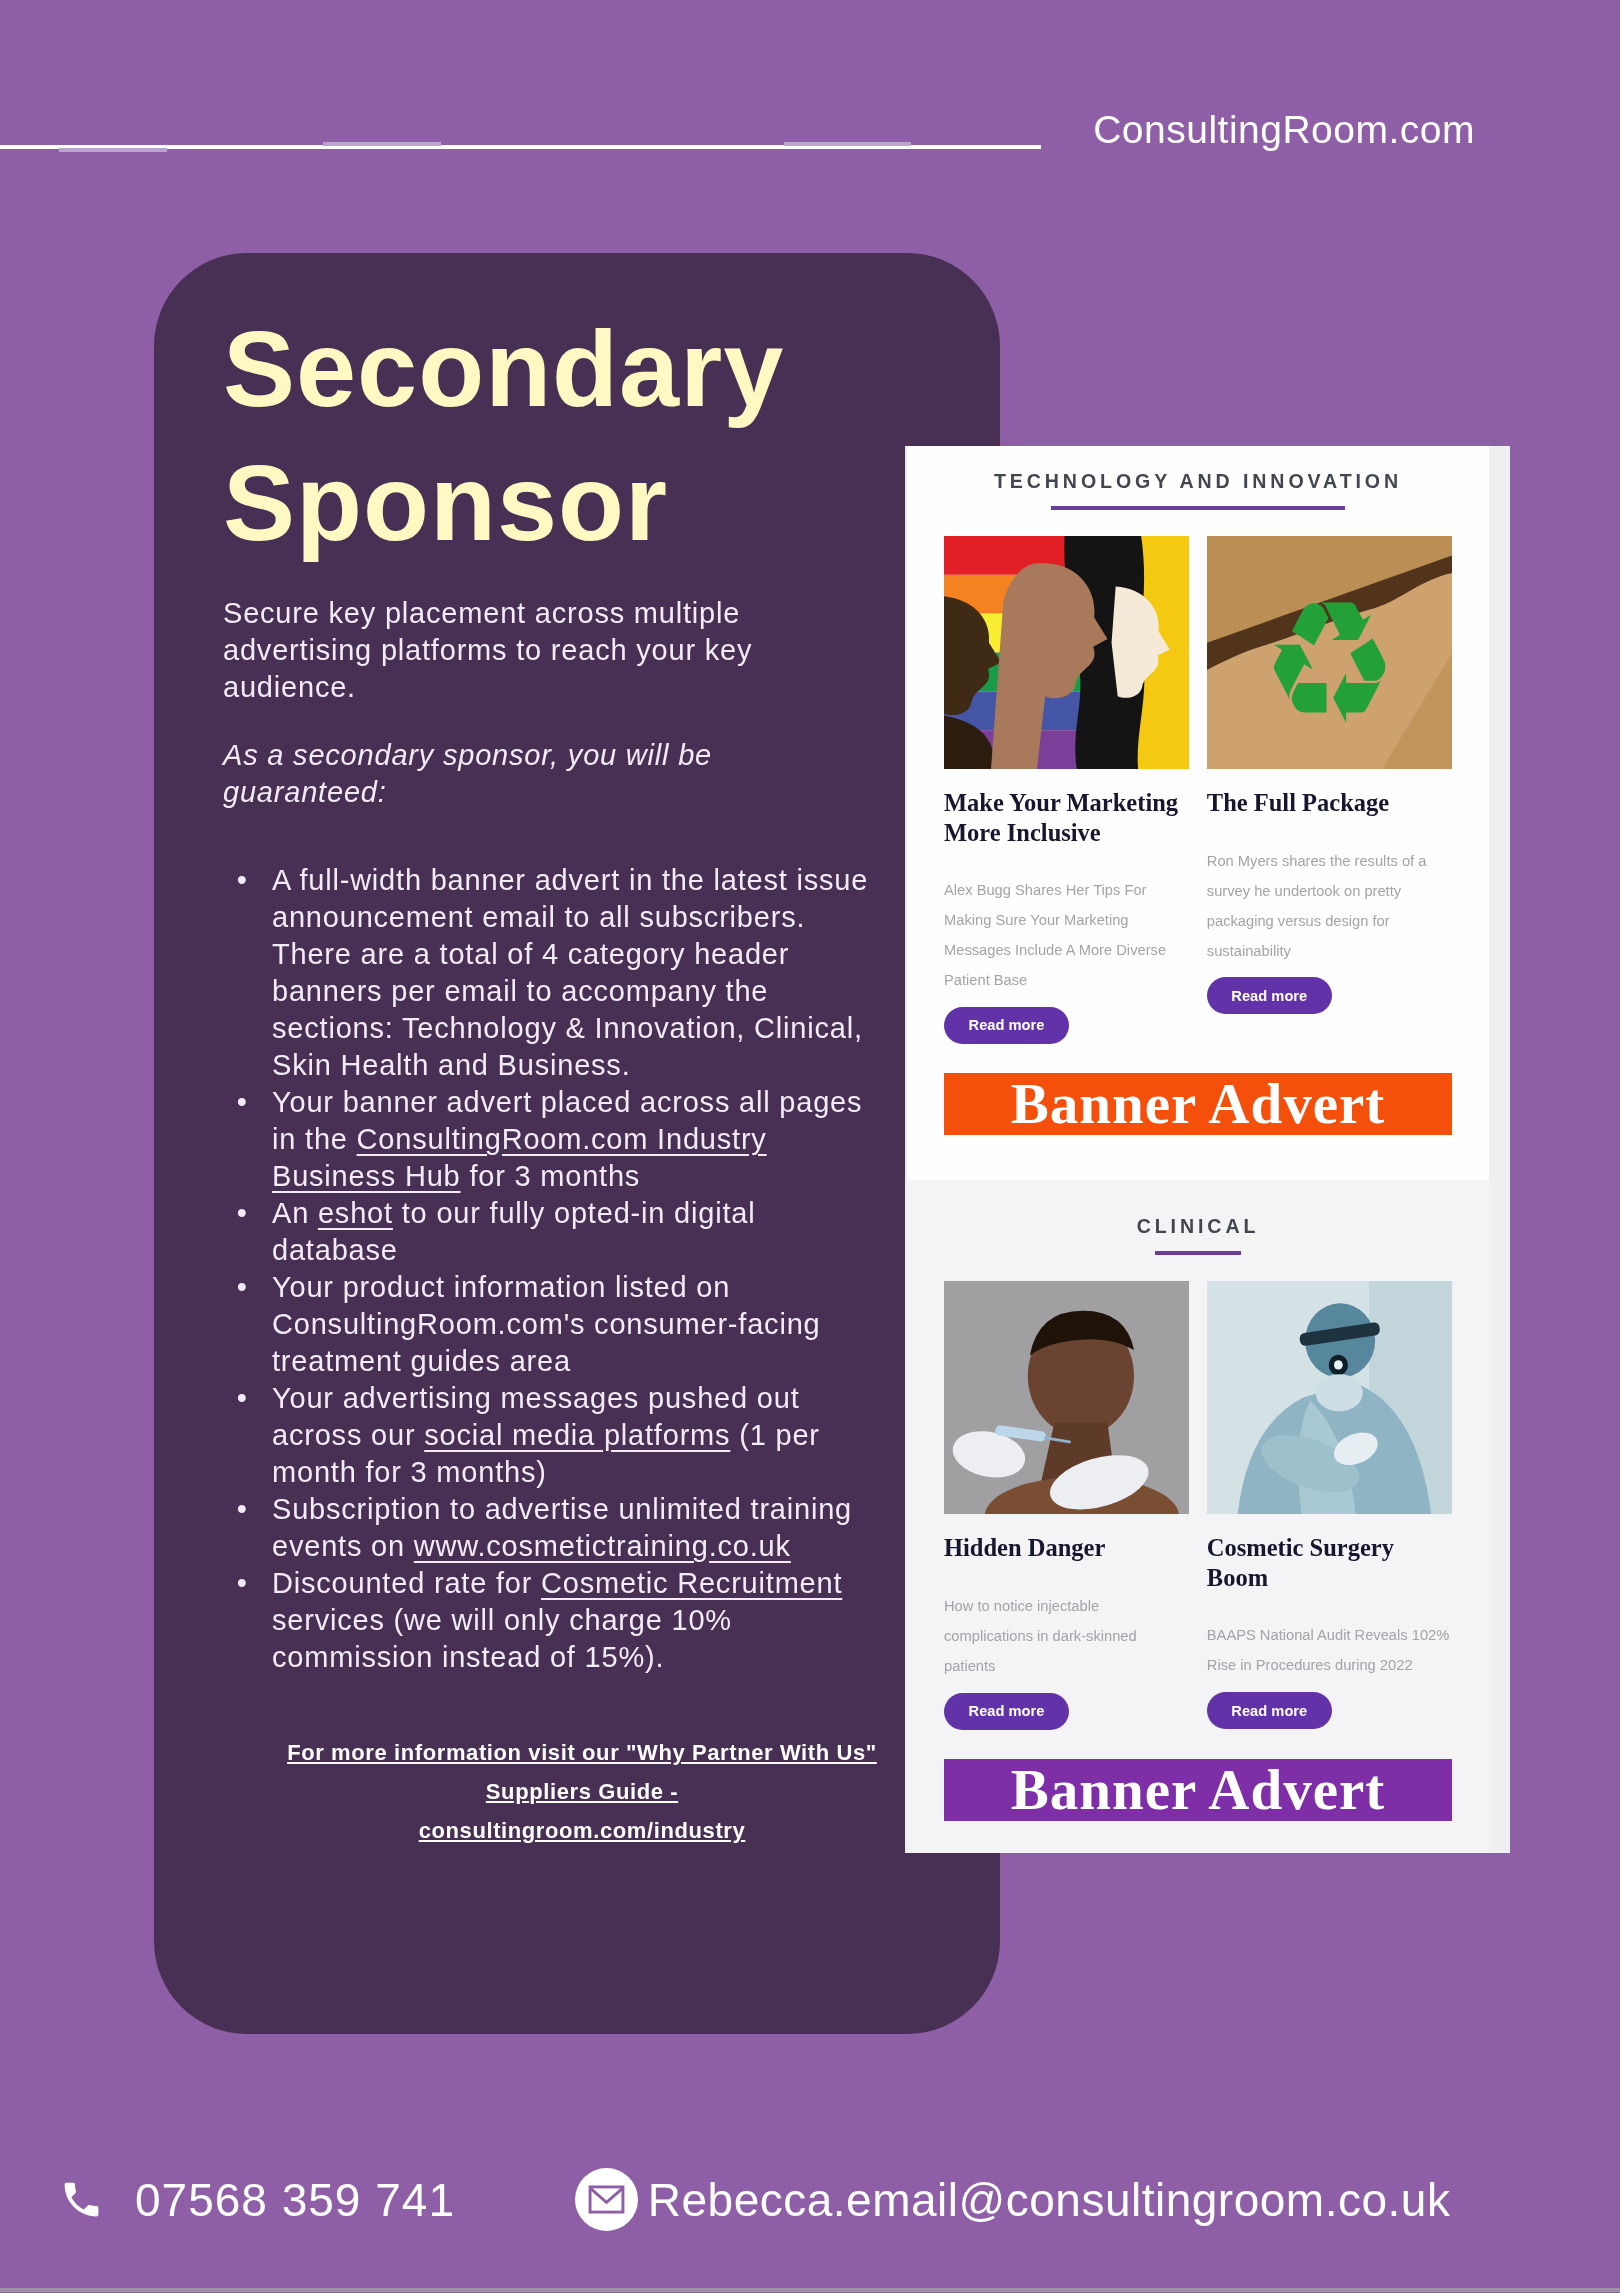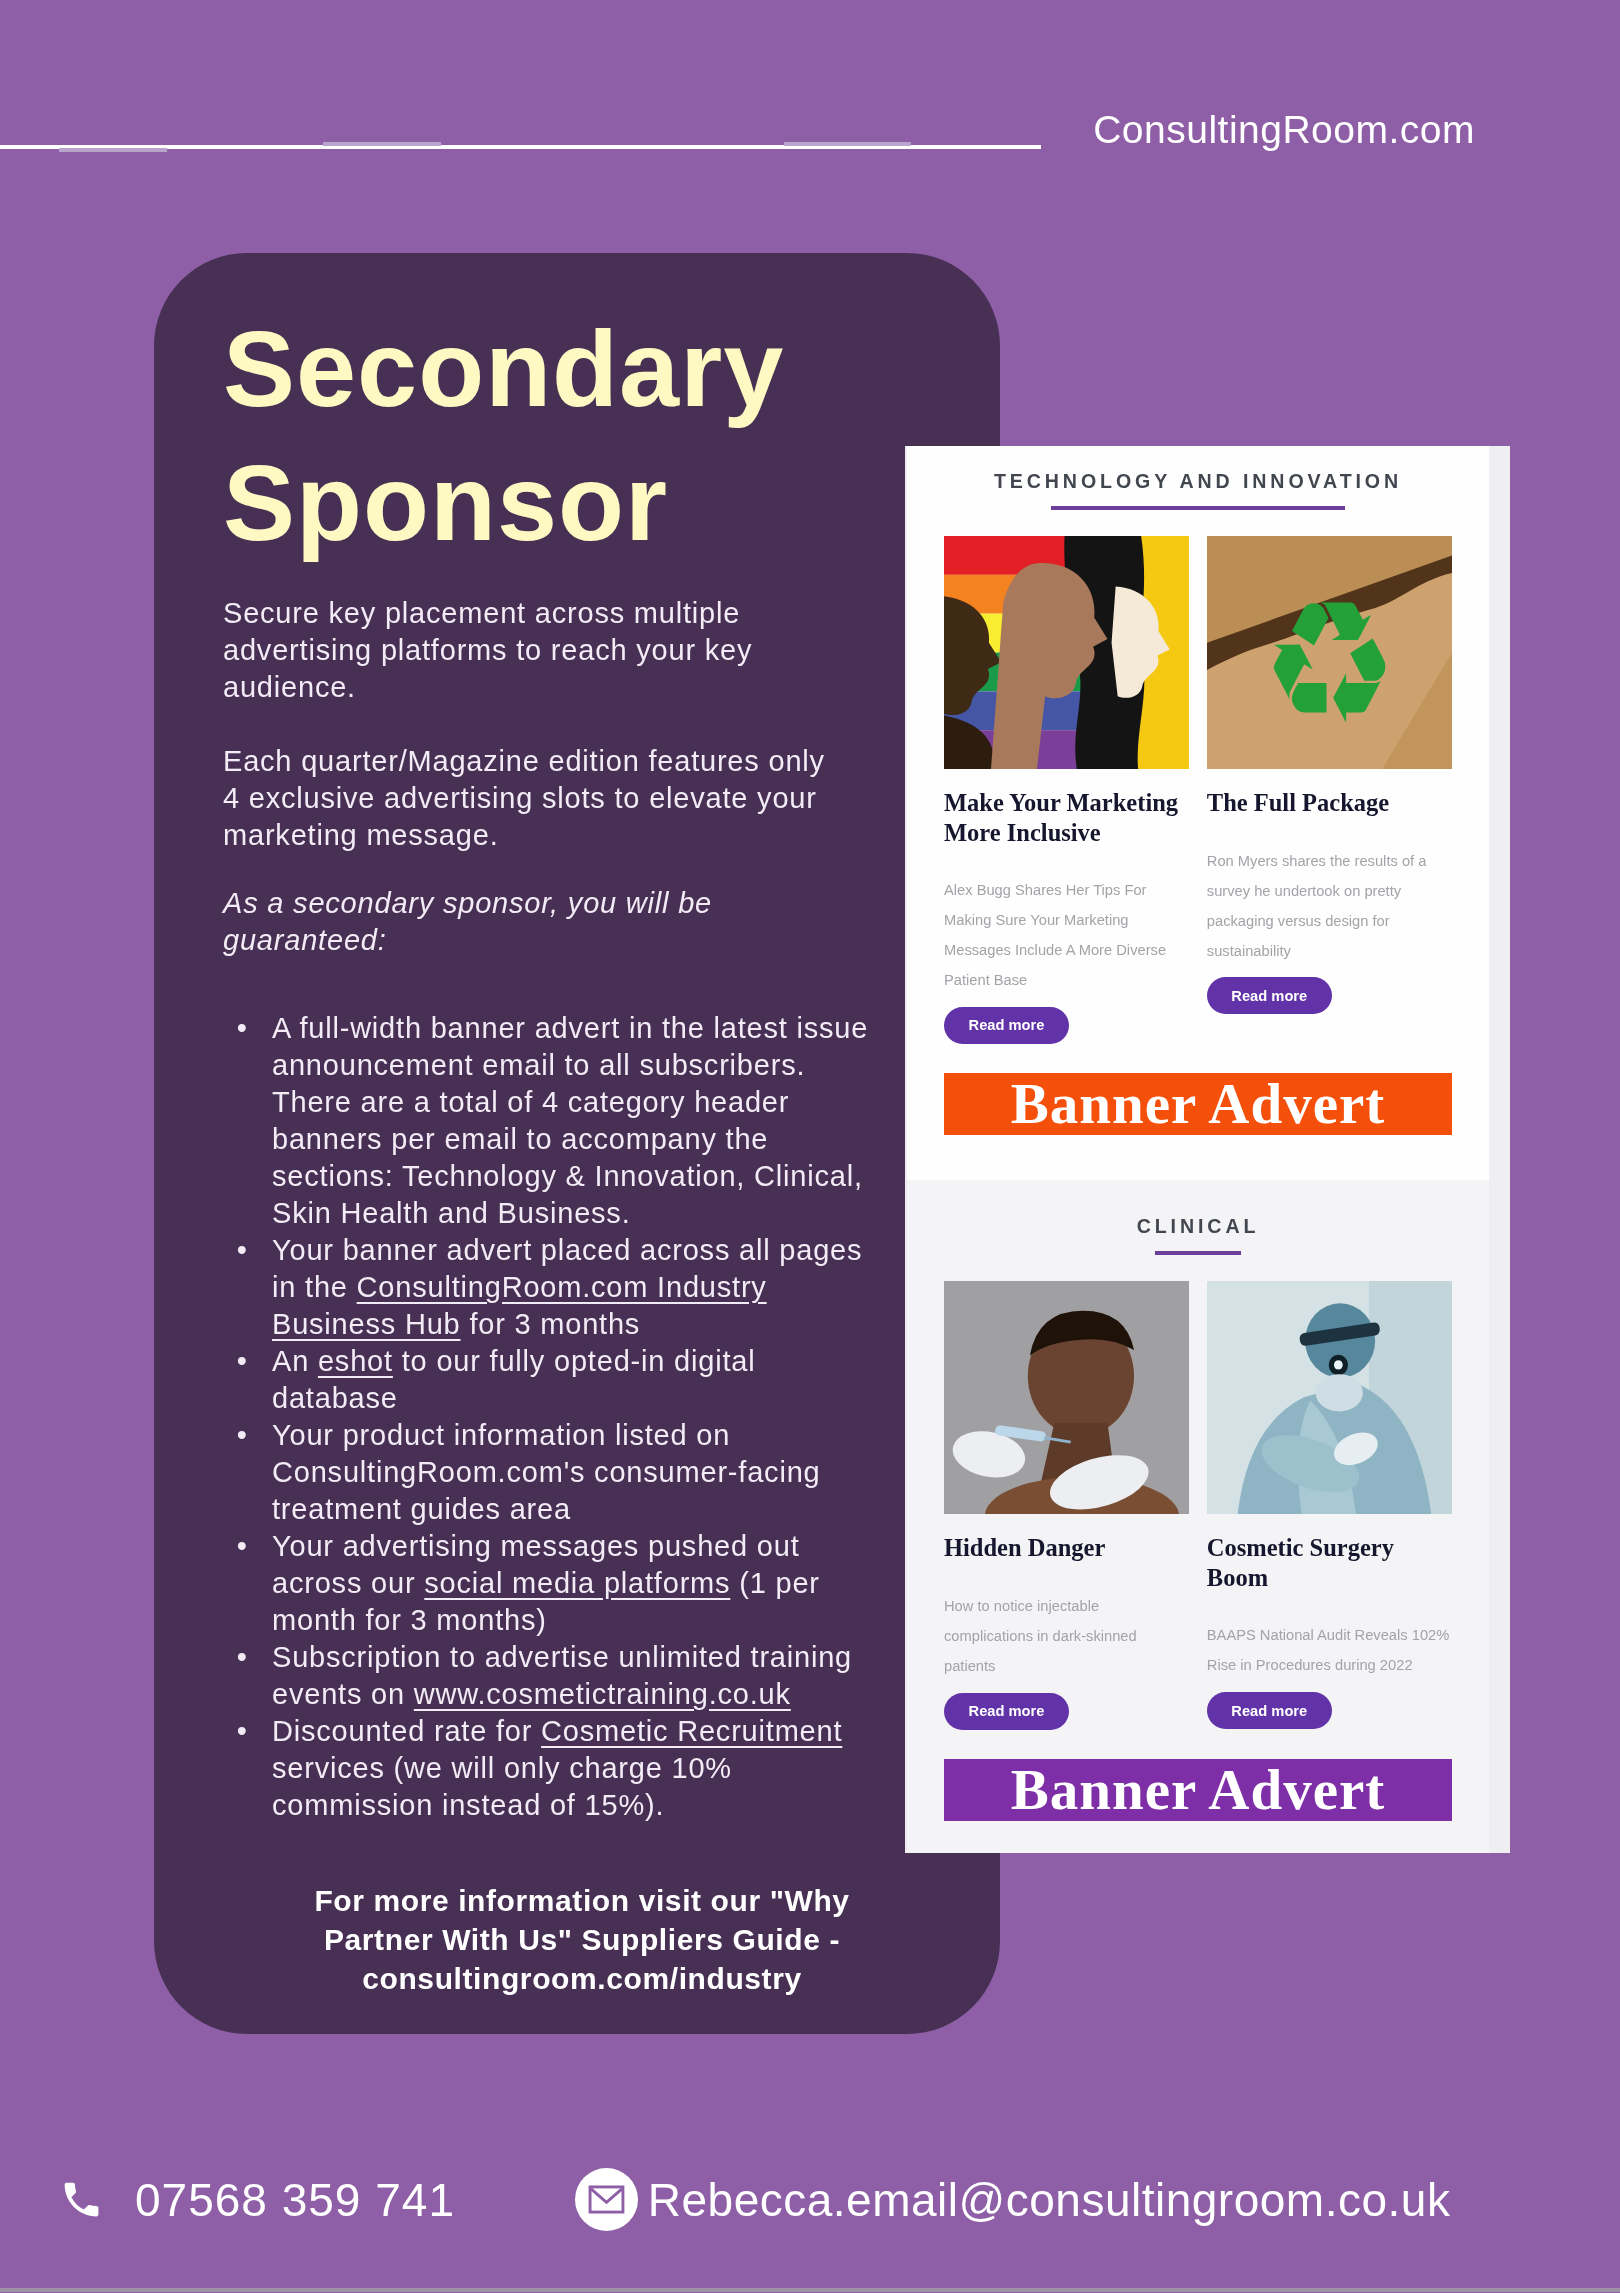--- a/index.html
+++ b/index.html
@@ -34,21 +34,21 @@
   .card h1 span { display:block; }
   .body-text { width:619px; font-size:29px; line-height:37px; letter-spacing:0.8px; color:#f3ecf7; }
   .intro-2 { margin-top:37px; }
   .guarantee { margin-top:31px; font-weight:normal; font-style:italic; }
   .benefits { list-style:none; margin-top:51px; width:647px; }
   .benefits li { position:relative; padding-left:49px; font-size:29px; line-height:37px; letter-spacing:0.8px; }
   .benefits li::before { content:"\2022"; position:absolute; left:13.7px; top:0; }
   .lnk { text-decoration:underline; text-underline-offset:4.9px; cursor:pointer; }
   .note {
     margin:57px auto 0; width:627px; text-align:center;
-    font-weight:bold; font-size:30px; line-height:39px; letter-spacing:0.6px; color:#ffffff;
+    font-weight:bold; font-size:22px; line-height:39px; letter-spacing:0.6px; color:#ffffff;text-decoration:underline;
   }
 
   
   .panel {
     position:absolute; left:905px; top:446px; width:605px; height:1407px;
     background:#ef4444; z-index:2;
     border-left:2px solid #ececee; border-right:21.6px solid #efeef0;
     display:flex; flex-direction:column; overflow:hidden;
   }
   .sec { padding:0 37px; }
@@ -109,21 +109,20 @@
     <div class="dash d3"></div>
   </div>
   <div class="brand">ConsultingRoom.com</div>
 
   <section class="card">
     <h1>
       <span>Secondary</span>
       <span>Sponsor</span>
     </h1>
     <p class="body-text">Secure key placement across multiple advertising platforms to reach your key audience.</p>
-    <p class="body-text intro-2">Each quarter/Magazine edition features only 4 exclusive advertising slots to elevate your marketing message.</p>
     <p class="body-text guarantee">As a secondary sponsor, you will be guaranteed:</p>
 
     <ul class="benefits">
       <li>
         <span>A full-width banner advert in the latest issue announcement email to all subscribers. There are a total of 4 category header banners per email to accompany the sections: Technology &amp; Innovation, Clinical, Skin Health and Business.</span><span class="lnk"></span><span></span>
       </li>
       <li>
         <span>Your banner advert placed across all pages in the </span><span class="lnk">ConsultingRoom.com Industry Business Hub</span><span> for 3 months</span>
       </li>
       <li>

